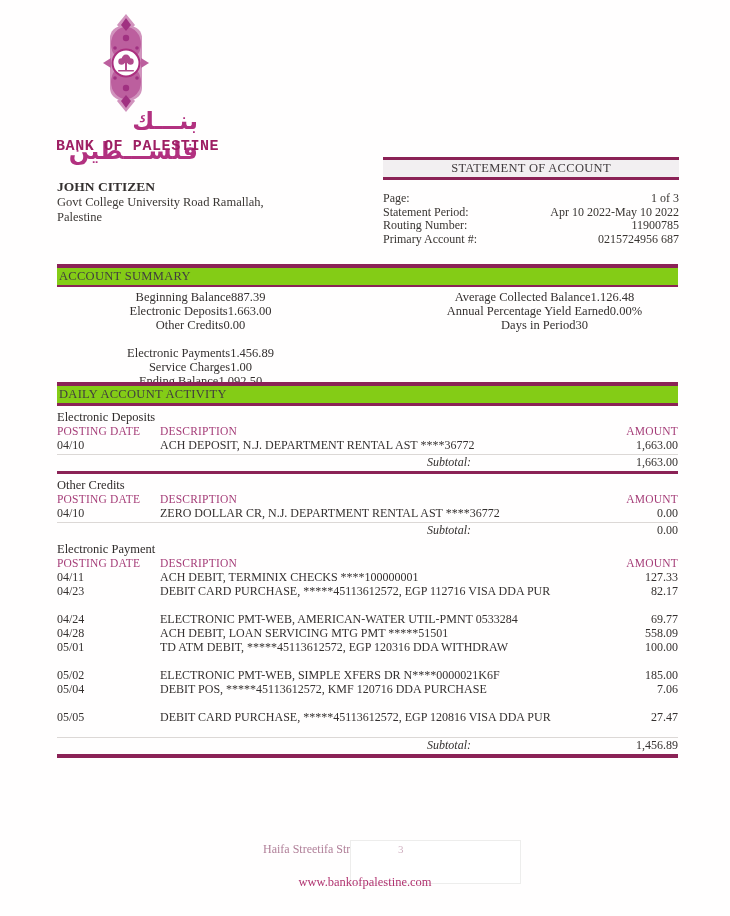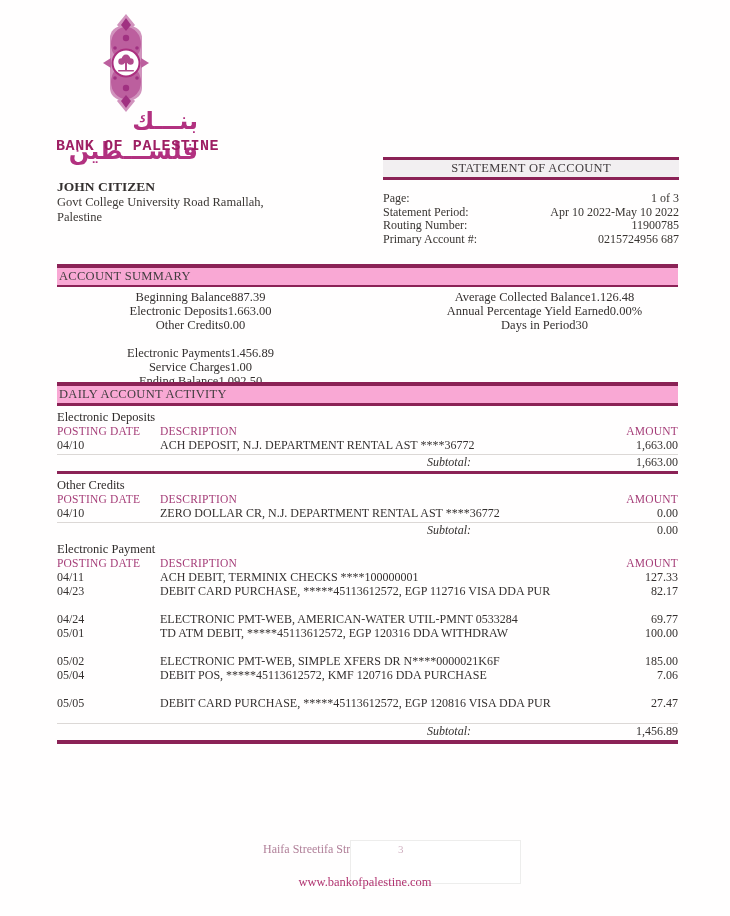--- a/index.html
+++ b/index.html
@@ -24,21 +24,21 @@
   .stmt-box { position:absolute; left:383px; top:157px; width:296px; }
   .stmt-band { border-top:3px solid #8b2256; border-bottom:3px solid #8b2256;
                background:#f2eff1; text-align:center; font-size:12.5px; font-weight:normal;
                color:#403b3d; padding:1px 0; letter-spacing:0.3px; }
   .stmt-fields { padding-top:12px; }
   .stmt-row { display:flex; justify-content:space-between; font-size:12px; line-height:13.5px; }
   .stmt-row .lbl { color:#383431; }
   .stmt-row .val { color:#383431; text-align:right; }
 
   
-  .band { border-top:4px solid #8b2256; background:#f9a8d4; font-size:12.5px;
+  .band { border-top:4px solid #8b2256; background:#84cc16; font-size:12.5px;
           color:#413d3f; letter-spacing:0.3px; padding:1px 0 1px 2px; }
   .band-b2 { border-bottom:2px solid #8b2256; }
   .band-b3 { border-bottom:3px solid #8b2256; }
 
   
   .summary { position:absolute; left:57px; top:264px; width:621px; }
   .summary-cols { position:relative; padding-top:3px; }
   .sum-left { width:287px; }
   .sum-right { position:absolute; left:363px; top:3px; width:249px; }
   .sum-row { display:flex; justify-content:center; font-size:12.5px; line-height:14px; }
@@ -242,20 +242,25 @@
         <span class="c-date">04/23</span>
         <span class="c-desc">DEBIT CARD PURCHASE, *****45113612572,  EGP 112716 VISA DDA PUR</span>
         <span class="c-amt">82.17</span>
       </div>
       <div class="t-row row-gap">
         <span class="c-date">04/24</span>
         <span class="c-desc">ELECTRONIC PMT-WEB, AMERICAN-WATER UTIL-PMNT 0533284</span>
         <span class="c-amt">69.77</span>
       </div>
       <div class="t-row">
+        <span class="c-date">04/28</span>
+        <span class="c-desc">ACH DEBIT, LOAN SERVICING MTG PMT *****51501</span>
+        <span class="c-amt">558.09</span>
+      </div>
+      <div class="t-row">
         <span class="c-date">05/01</span>
         <span class="c-desc">TD ATM DEBIT, *****45113612572,  EGP 120316 DDA WITHDRAW</span>
         <span class="c-amt">100.00</span>
       </div>
       <div class="t-row row-gap">
         <span class="c-date">05/02</span>
         <span class="c-desc">ELECTRONIC PMT-WEB, SIMPLE XFERS DR N****0000021K6F</span>
         <span class="c-amt">185.00</span>
       </div>
       <div class="t-row">

